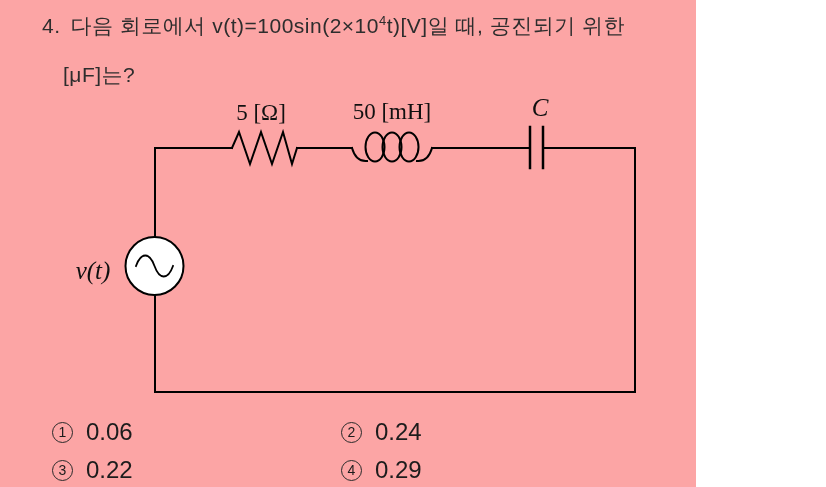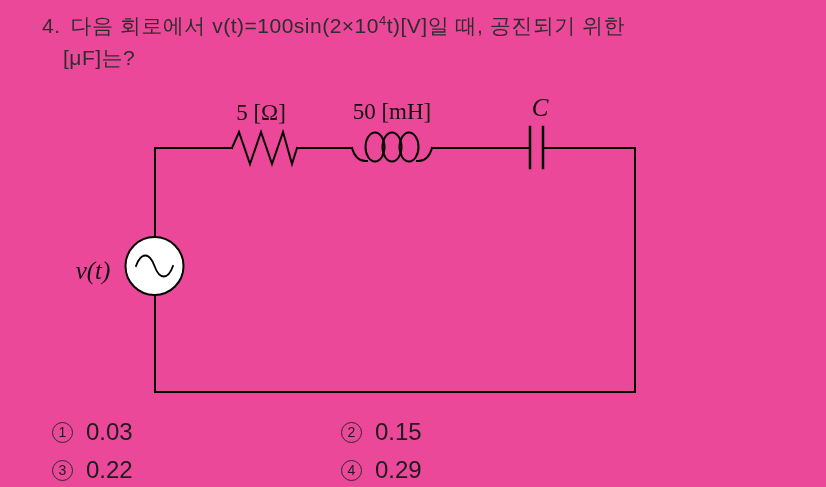--- a/index.html
+++ b/index.html
@@ -3,23 +3,23 @@
 <meta charset="utf-8">
 <style>
   html, body {
     margin: 0;
     padding: 0;
     background: #ffffff;
     font-family: "Liberation Sans", sans-serif;
   }
   .page {
     position: relative;
-    width: 826px;
+    width: 696px;
     height: 487px;
-    background: #ec4899;
+    background: #fca5a5;
     overflow: hidden;
   }
 
   
   .question {
     position: absolute;
     left: 42px;
     top: 10px;
     color: #2d2d2d;
     font-size: 21px;
@@ -28,21 +28,21 @@
   }
   .q-line1 { white-space: nowrap; }
   .q-num { margin-right: 10px; }
   .q-line1 sup {
     font-size: 13px;
     vertical-align: super;
     line-height: 0;
   }
   .q-line2 {
     margin-left: 21px;
-    margin-top: 1px;
+    margin-top: 18px;
   }
 
   
   svg.circuit {
     position: absolute;
     left: 0;
     top: 0;
   }
   svg.circuit text {
     font-family: "Liberation Serif", serif;
@@ -122,25 +122,25 @@
     </g>
 
     <text x="261" y="120" text-anchor="middle">5 [Ω]</text>
     <text x="392" y="119" text-anchor="middle">50 [mH]</text>
     <text x="540" y="116" text-anchor="middle" class="it">C</text>
     <text x="93" y="279" text-anchor="middle" class="it">v(t)</text>
   </svg>
 
   <div class="choice choice-1">
     <span class="marker">1</span>
-    <span class="value">0.03</span>
+    <span class="value">0.06</span>
   </div>
   <div class="choice choice-2">
     <span class="marker">2</span>
-    <span class="value">0.15</span>
+    <span class="value">0.24</span>
   </div>
   <div class="choice choice-3">
     <span class="marker">3</span>
     <span class="value">0.22</span>
   </div>
   <div class="choice choice-4">
     <span class="marker">4</span>
     <span class="value">0.29</span>
   </div>
 

